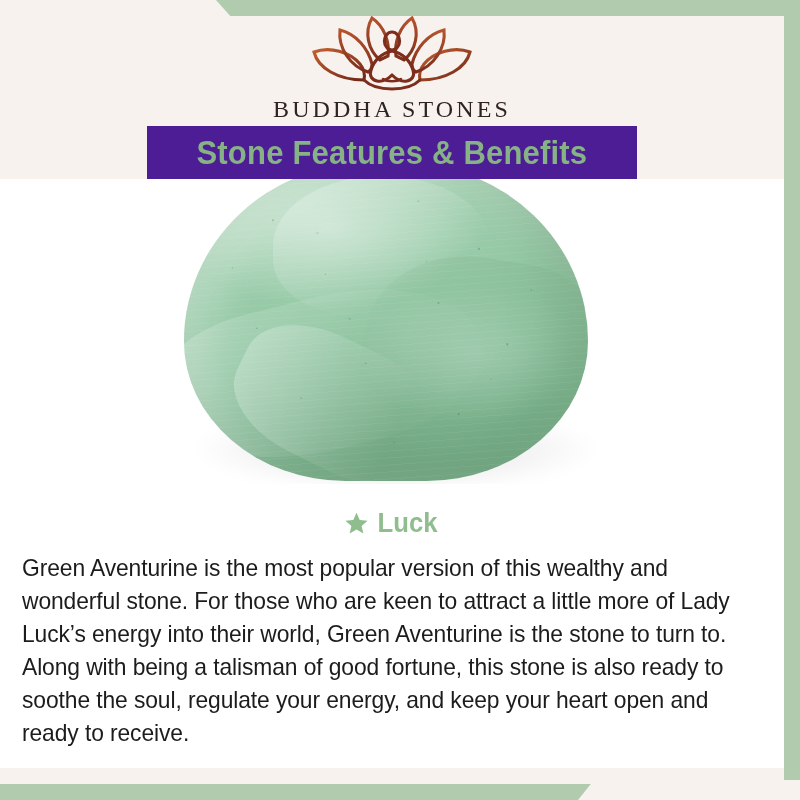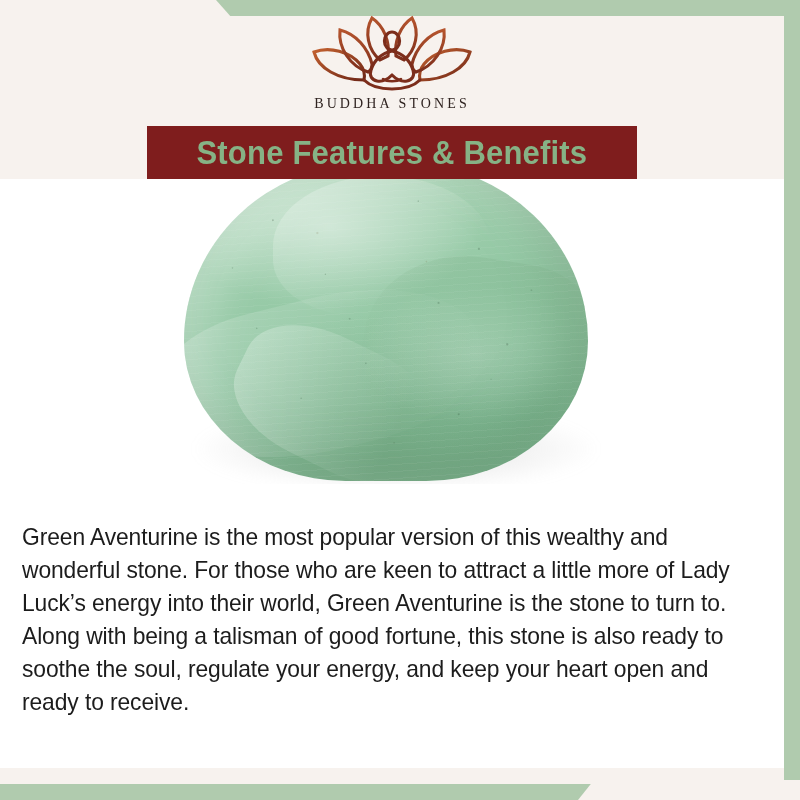--- a/index.html
+++ b/index.html
@@ -74,35 +74,35 @@
 
   .logo-mark {
     width: 168px;
     height: 84px;
     display: block;
   }
 
   .brand-name {
     margin-top: 2px;
     font-family: "Liberation Serif", serif;
-    font-size: 14px;
+    font-size: 24px;
     letter-spacing: 3.1px;
     color: #2f2320;
     font-weight: 400;
     white-space: nowrap;
   }
 
   
   .title-banner {
     position: absolute;
     left: 147px;
     top: 126px;
     width: 490px;
     height: 53px;
-    background: #7f1d1d;
+    background: #4c1d95;
     display: flex;
     align-items: center;
     justify-content: center;
   }
 
   .title-text {
     font-family: "Liberation Sans Narrow", "Liberation Sans", sans-serif;
     font-size: 33px;
     font-weight: bold;
     color: #86b285;
@@ -343,20 +343,26 @@
       <div class="striations"></div>
       <div class="speckle"></div>
     </div>
 
   </div>
 
   <div class="content">
 
     <div class="benefits">
 
+      <div class="benefit">
+        <svg class="star-icon" viewBox="0 0 24 24" aria-hidden="true">
+          <path d="M12 1.6 L15.1 8.6 L22.6 9.3 L16.9 14.3 L18.6 21.7 L12 17.8 L5.4 21.7 L7.1 14.3 L1.4 9.3 L8.9 8.6 Z" fill="#8fbd8e"></path>
+        </svg>
+        <span class="benefit-label">Luck</span>
+      </div>
 
 
 
     </div>
 
     <p class="body-copy">Green Aventurine is the most popular version of this wealthy and wonderful stone. For those who are keen to attract a little more of Lady Luck’s energy into their world, Green Aventurine is the stone to turn to. Along with being a talisman of good fortune, this stone is also ready to soothe the soul, regulate your energy, and keep your heart open and ready to receive.</p>
   </div>
 
 </div>
 

